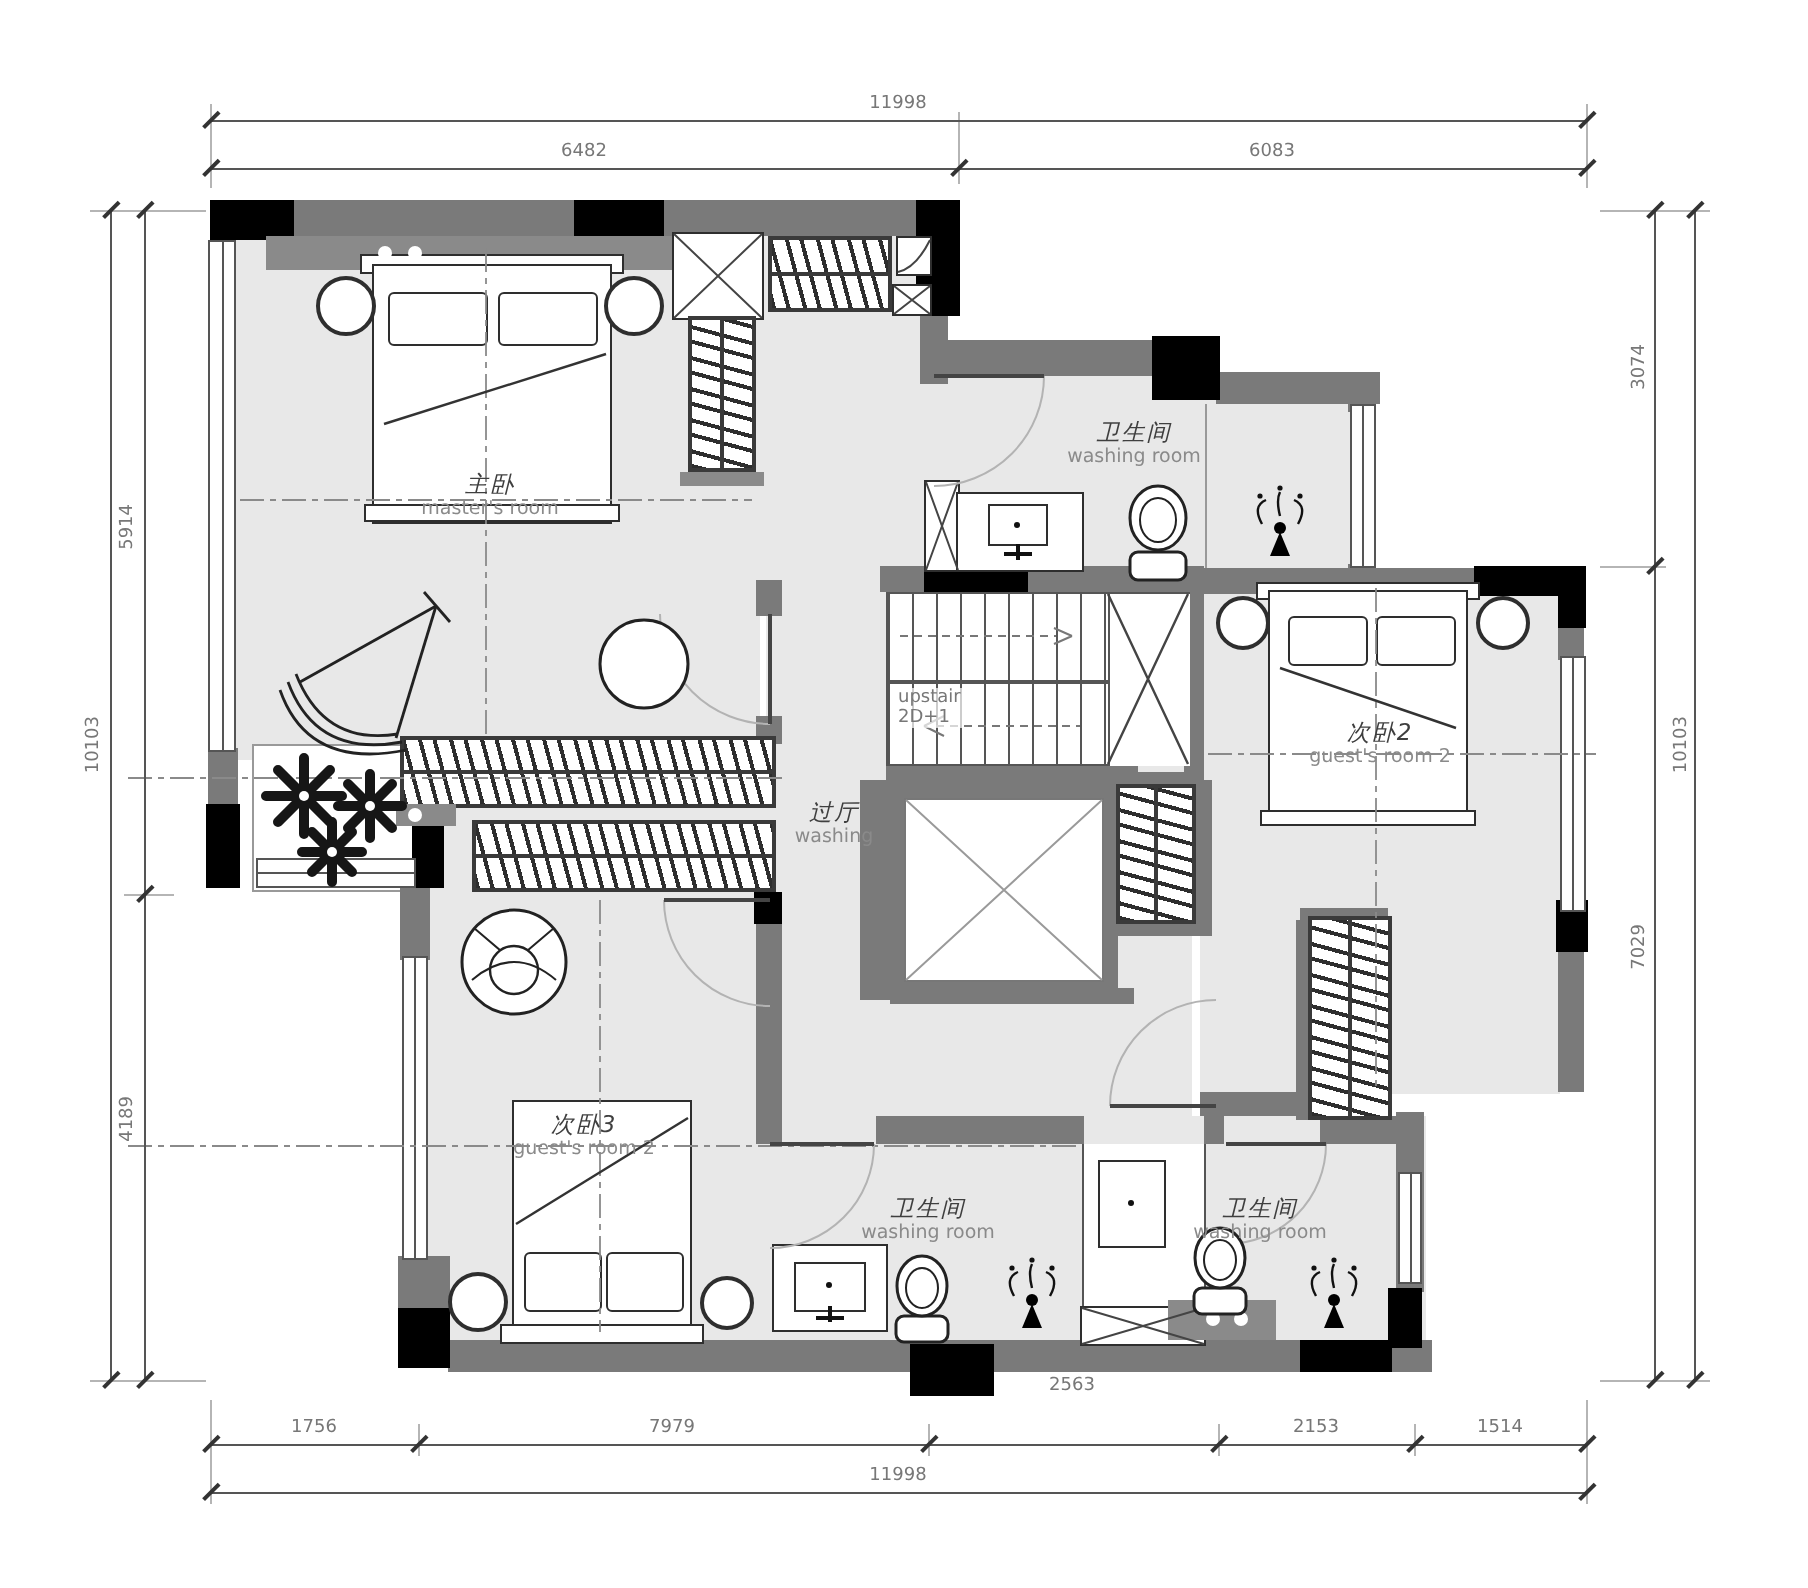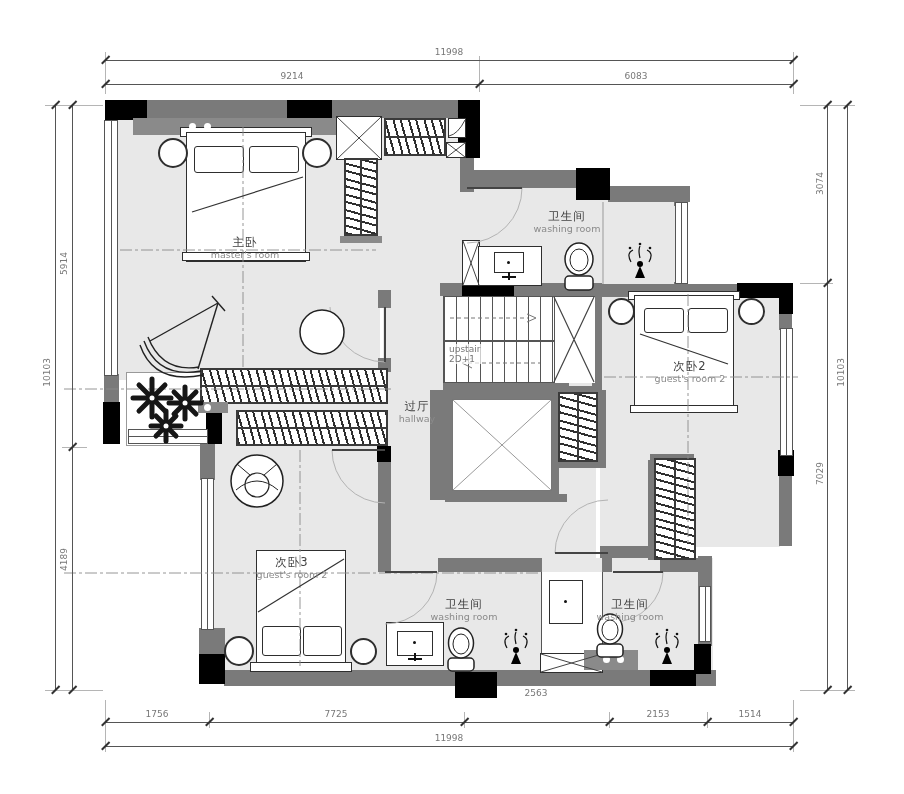--- a/index.html
+++ b/index.html
@@ -28,21 +28,21 @@
   .dot{position:absolute;width:3px;height:3px;border-radius:50%;background:#111;z-index:22;}
   .wdot{position:absolute;width:7px;height:7px;border-radius:50%;background:#fff;z-index:22;}
   .gry{position:absolute;background:#8a8a8a;z-index:20;}
   .stairs{position:absolute;background:#fff;border:1px solid #555;z-index:15;}
   .flight{position:absolute;background-image:repeating-linear-gradient(90deg,#555 0 1px,transparent 1px 12px);}
   .fdiv{position:absolute;background:#555;}
   .landing{position:absolute;background:#fff;border-left:1.5px solid #555;}
   .void{position:absolute;border:7px solid #7a7a7a;background:#fff;box-shadow:inset 0 0 0 1px #777;z-index:15;}
   .strip{position:absolute;background:#fff;border-left:1.5px solid #555;border-right:1.5px solid #555;z-index:14;}
   .rlabel{position:absolute;transform:translateX(-50%);text-align:center;z-index:40;white-space:nowrap;}
-  .rlabel .zh{font-size:11.5px;color:#3f3f3f;letter-spacing:1px;line-height:13px;}
+  .rlabel .zh{font-size:11.5px;color:#3f3f3f;letter-spacing:1px;line-height:13px;font-style:italic;}
   .rlabel .en{font-size:9.5px;color:#8a8a8a;line-height:12px;}
   .slabel{position:absolute;z-index:40;font-size:9px;color:#777;line-height:10px;background:rgba(255,255,255,.7);padding:0 1px;}
   .dl{position:absolute;background:#555;z-index:40;}
   .ext{position:absolute;background:#b5b5b5;z-index:39;}
   .tk{position:absolute;width:11px;height:1.5px;background:#333;transform:rotate(-45deg);z-index:41;}
   .dnum{position:absolute;font-size:9px;color:#777;text-align:center;z-index:41;}
   .dnv{position:absolute;font-size:9px;color:#777;writing-mode:vertical-rl;transform:rotate(180deg);z-index:41;}
   svg.ovl{position:absolute;left:0;top:0;z-index:30;}
 </style>
 </head>
@@ -343,21 +343,21 @@
   <div class="rlabel" style="left:567px;top:210px;">
     <div class="zh">卫生间</div>
     <div class="en">washing room</div>
   </div>
   <div class="rlabel" style="left:690px;top:360px;">
     <div class="zh">次卧2</div>
     <div class="en">guest's room 2</div>
   </div>
   <div class="rlabel" style="left:417px;top:400px;">
     <div class="zh">过厅</div>
-    <div class="en">hallway</div>
+    <div class="en">washing</div>
   </div>
   <div class="rlabel" style="left:292px;top:556px;">
     <div class="zh">次卧3</div>
     <div class="en">guest's room 2</div>
   </div>
   <div class="rlabel" style="left:464px;top:598px;">
     <div class="zh">卫生间</div>
     <div class="en">washing room</div>
   </div>
   <div class="rlabel" style="left:630px;top:598px;">
@@ -373,38 +373,38 @@
   <div class="ext" style="left:479px;top:56px;width:1px;height:36px;"></div>
   <div class="ext" style="left:793px;top:52px;width:1px;height:42px;"></div>
   <div class="dl" style="left:105px;top:60px;width:688px;height:1px;"></div>
   <div class="tk" style="left:100px;top:59px;"></div>
   <div class="tk" style="left:788px;top:59px;"></div>
   <div class="dnum" style="left:419px;top:47px;width:60px;">11998</div>
   <div class="dl" style="left:105px;top:84px;width:688px;height:1px;"></div>
   <div class="tk" style="left:100px;top:83px;"></div>
   <div class="tk" style="left:474px;top:83px;"></div>
   <div class="tk" style="left:788px;top:83px;"></div>
-  <div class="dnum" style="left:262px;top:71px;width:60px;">9214</div>
+  <div class="dnum" style="left:262px;top:71px;width:60px;">6482</div>
   <div class="dnum" style="left:606px;top:71px;width:60px;">6083</div>
 
   <div class="ext" style="left:105px;top:700px;width:1px;height:52px;"></div>
   <div class="ext" style="left:209px;top:712px;width:1px;height:16px;"></div>
   <div class="ext" style="left:464px;top:712px;width:1px;height:16px;"></div>
   <div class="ext" style="left:609px;top:712px;width:1px;height:16px;"></div>
   <div class="ext" style="left:707px;top:712px;width:1px;height:16px;"></div>
   <div class="ext" style="left:793px;top:700px;width:1px;height:52px;"></div>
   <div class="dl" style="left:105px;top:722px;width:688px;height:1px;"></div>
   <div class="tk" style="left:100px;top:721px;"></div>
   <div class="tk" style="left:204px;top:721px;"></div>
   <div class="tk" style="left:459px;top:721px;"></div>
   <div class="tk" style="left:604px;top:721px;"></div>
   <div class="tk" style="left:702px;top:721px;"></div>
   <div class="tk" style="left:788px;top:721px;"></div>
   <div class="dnum" style="left:132px;top:709px;width:50px;">1756</div>
-  <div class="dnum" style="left:311px;top:709px;width:50px;">7725</div>
+  <div class="dnum" style="left:311px;top:709px;width:50px;">7979</div>
   <div class="dnum" style="left:511px;top:688px;width:50px;">2563</div>
   <div class="dnum" style="left:633px;top:709px;width:50px;">2153</div>
   <div class="dnum" style="left:725px;top:709px;width:50px;">1514</div>
   <div class="dl" style="left:105px;top:746px;width:688px;height:1px;"></div>
   <div class="tk" style="left:100px;top:745px;"></div>
   <div class="tk" style="left:788px;top:745px;"></div>
   <div class="dnum" style="left:419px;top:733px;width:60px;">11998</div>
 
   <div class="ext" style="left:45px;top:105px;width:58px;height:1px;"></div>
   <div class="ext" style="left:62px;top:447px;width:25px;height:1px;"></div>

